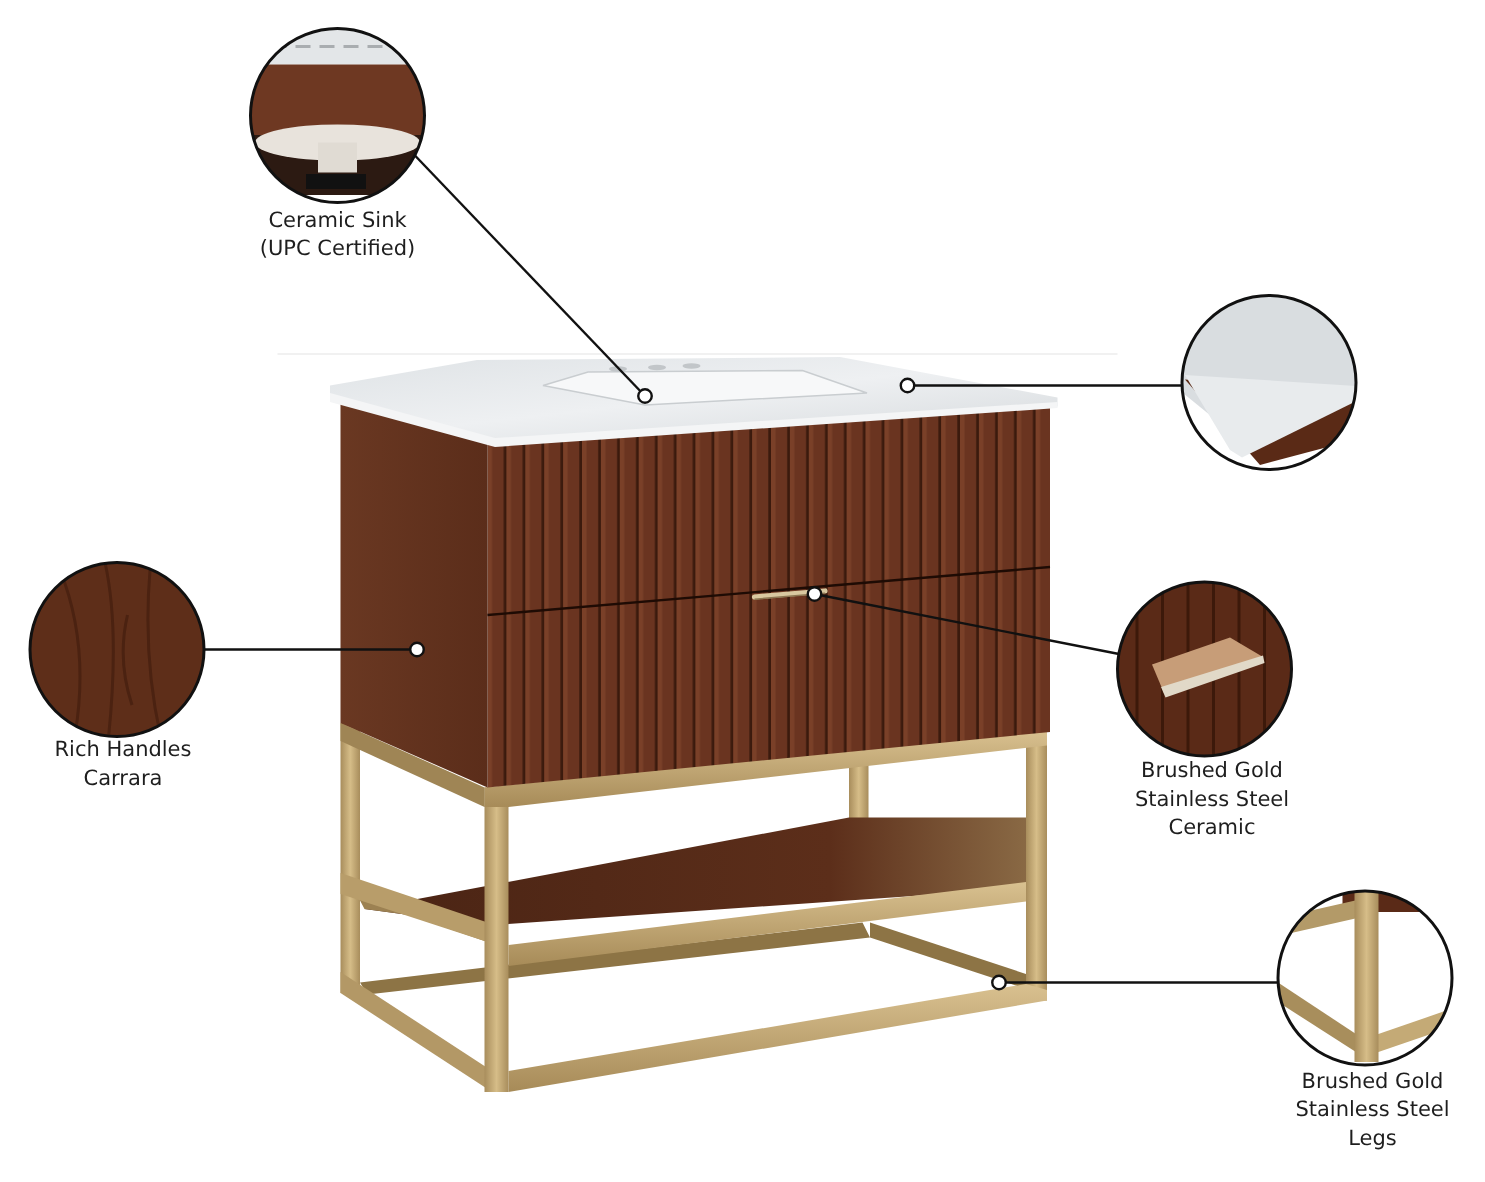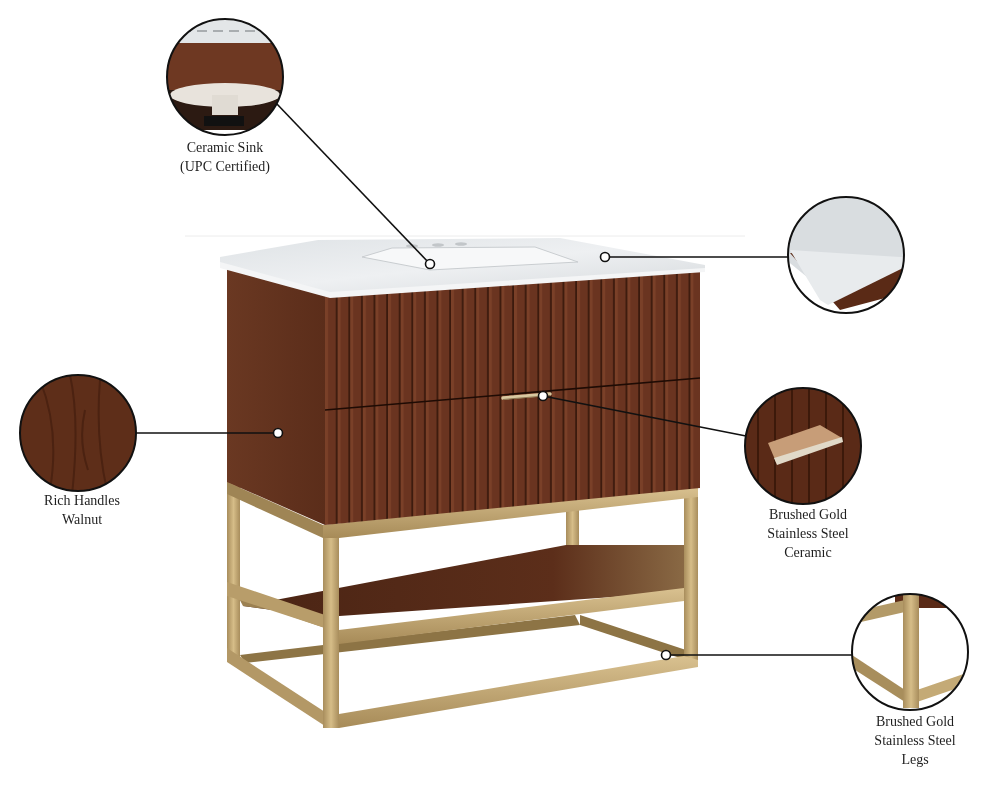--- a/index.html
+++ b/index.html
@@ -1,18 +1,18 @@
 <!DOCTYPE html>
 <html><head>
 <meta charset="utf-8">
 <style>
   html, body { margin: 0; padding: 0; background: #ffffff; }
   body { width: 990px; height: 788px; position: relative; overflow: hidden;
          font-family: "DejaVu Sans", "Liberation Sans", sans-serif; }
-  #stage { position: absolute; left: 0; top: 0; width: 818px; height: 788px; font-family: Liberation Serif, serif; }
+  #stage { position: absolute; left: 0; top: 0; width: 818px; height: 788px; }
   .label { position: absolute; text-align: center; font-size: 14px; line-height: 19px;
            color: #1e1e1e; white-space: nowrap; transform: translateX(-50%); }
   .label span { display: block; }
 </style>
 </head>
 <body>
 
 <div id="stage">
 <svg width="990" height="788" viewBox="0 0 990 788" xmlns="http://www.w3.org/2000/svg">
   <defs>
@@ -189,21 +189,21 @@
     <circle cx="910" cy="652" r="58" fill="none" stroke="#111" stroke-width="2"></circle>
   </g>
 </svg>
 
 <div class="label" style="left:225px; top:138px;">
   <span>Ceramic Sink</span>
   <span>(UPC Certified)</span>
 </div>
 <div class="label" style="left:82px; top:491px;">
   <span>Rich Handles</span>
-  <span>Walnut</span>
+  <span>Carrara</span>
 </div>
 <div class="label" style="left:808px; top:505px;">
   <span>Brushed Gold</span>
   <span>Stainless Steel</span>
   <span>Ceramic</span>
 </div>
 <div class="label" style="left:915px; top:712px;">
   <span>Brushed Gold</span>
   <span>Stainless Steel</span>
   <span>Legs</span>

